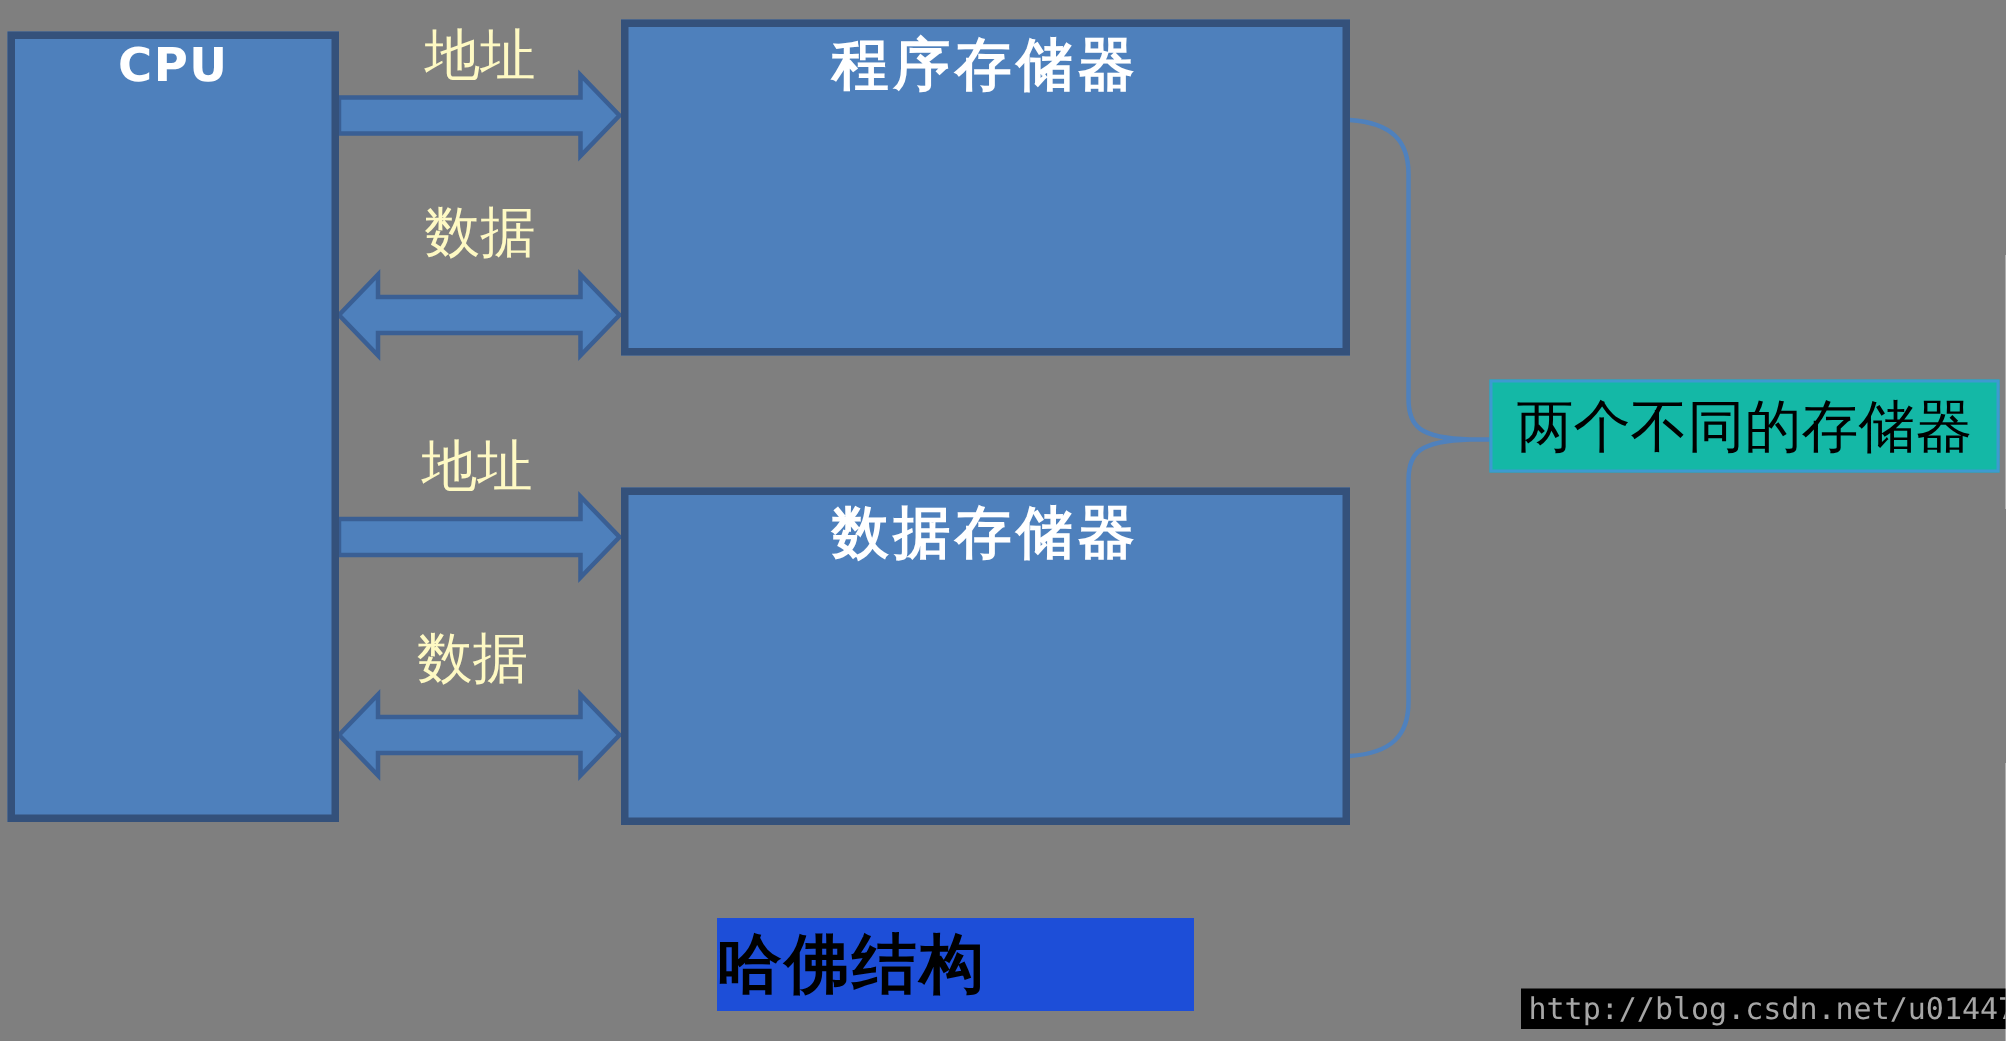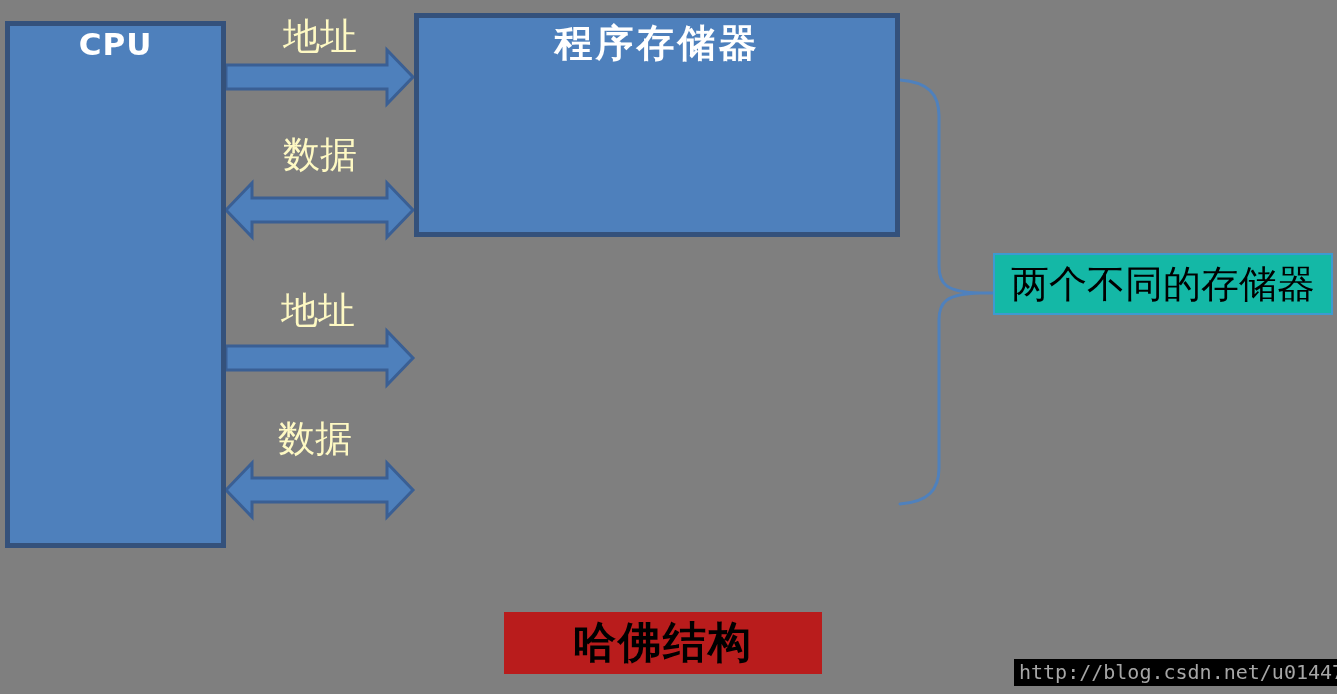--- a/index.html
+++ b/index.html
@@ -53,24 +53,24 @@
     background: #14b8a6;
     border: 2px solid #3d9ad1;
     display: flex; align-items: center; justify-content: center;
     font-family: "DejaVu Serif", "Liberation Serif", serif;
     font-size: 38px;
     color: #000000;
     white-space: nowrap;
   }
   #caption-box {
     position: absolute;
-    left: 504px; top: 612px;
+    left: 478px; top: 612px;
     width: 318px; height: 62px;
-    background: #b91c1c;
-    display: flex; align-items: center; justify-content: center;
+    background: #1d4ed8;
+    display: flex; align-items: center; justify-content: flex-start;
     font-size: 43px;
     font-weight: bold;
     color: #000000;
     letter-spacing: 2px;
   }
   #watermark {
     position: absolute;
     left: 1014px; top: 659px;
     height: 27px;
     background: #000000;
@@ -96,20 +96,23 @@
   </svg>
 
   <div class="node" id="cpu-box">
     <span>CPU</span>
   </div>
 
   <div class="node" id="prog-box">
     <span>程序存储器</span>
   </div>
 
+  <div class="node" id="data-box">
+    <span>数据存储器</span>
+  </div>
 
   <div class="bus-label" style="left:320px; top:18px;">地址</div>
   <div class="bus-label" style="left:320px; top:136px;">数据</div>
   <div class="bus-label" style="left:318px; top:292px;">地址</div>
   <div class="bus-label" style="left:315px; top:420px;">数据</div>
 
   <div id="note-box">
     <span>两个不同的存储器</span>
   </div>
 

